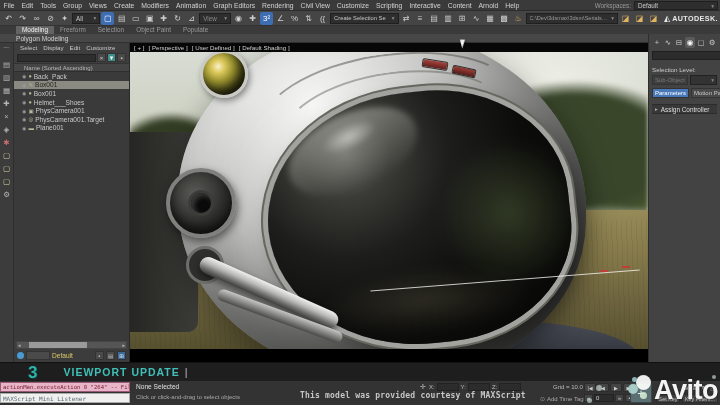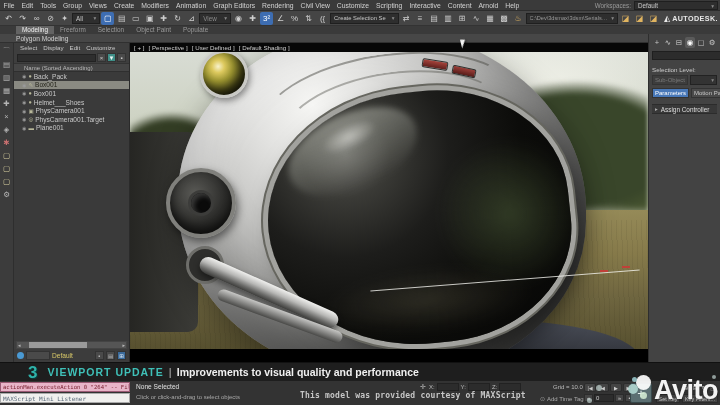--- a/index.html
+++ b/index.html
@@ -155,21 +155,21 @@
 
   
   .cursor{position:absolute;left:461px;top:39px;width:0;height:0;z-index:60;
           border-left:5px solid #f2f2f2;border-bottom:8px solid transparent;border-top:1px solid transparent;
           transform:rotate(-14deg);filter:drop-shadow(1px 1px 1px rgba(0,0,0,.7));}
 
   
   .banner{position:absolute;left:0;top:362px;width:720px;height:19px;background:#1e1e1e;border-top:1px solid #111;
           display:flex;align-items:center;z-index:10;}
   .bn-badge{color:#2fb3aa;font-size:17px;font-weight:bold;margin-left:28px;line-height:19px;text-shadow:1px 1px 0 #0a3a38;}
-  .bn-title{color:#3fc0b8;font-size:10.5px;font-weight:bold;letter-spacing:1px;margin-left:10px;}
+  .bn-title{color:#3fc0b8;font-size:10.5px;font-weight:bold;letter-spacing:1px;margin-left:26px;}
   .bn-sep{color:#8a8a8a;font-size:10.5px;font-weight:bold;margin:0 5px;}
   .bn-sub{color:#f0f0f0;font-size:10.5px;font-weight:bold;}
 
   
   .statusbar{position:absolute;left:0;top:381px;width:720px;height:24px;background:#333;z-index:5;}
   .statusbar div{position:absolute;}
   .ms-pink{left:0;top:1px;width:130px;height:10px;background:#e8b4c8;border:1px solid #9a5a74;
            font-family:"DejaVu Sans Mono",monospace;font-size:5.6px;color:#7a2030;line-height:9px;white-space:nowrap;overflow:hidden;padding-left:2px;}
   .ms-white{left:0;top:12px;width:130px;height:10px;background:#f0f0ee;border:1px solid #aaa;
             font-family:"DejaVu Sans Mono",monospace;font-size:6px;color:#5a6a7a;line-height:9px;white-space:nowrap;overflow:hidden;padding-left:2px;}
@@ -470,21 +470,20 @@
       <span class="rlbl">Assign Controller</span>
     </div>
   </div>
 
   <div class="cursor"></div>
 
   <div class="banner">
     <span class="bn-badge">3</span>
     <span class="bn-title">VIEWPORT UPDATE</span>
     <span class="bn-sep">|</span>
-    <span class="bn-sub">Improvements to visual quality and performance</span>
   </div>
 
   <div class="statusbar">
     <div class="ms-pink">actionMan.executeAction 0 "264"  -- File: Save</div>
     <div class="ms-white">MAXScript Mini Listener</div>
     <div class="st-sel">None Selected</div>
     <div class="st-prompt">Click or click-and-drag to select objects</div>
     <div class="st-turbo">This model was provided courtesy of MAXScript</div>
     <div class="st-coords">
       <span class="xyzico">✛</span>

